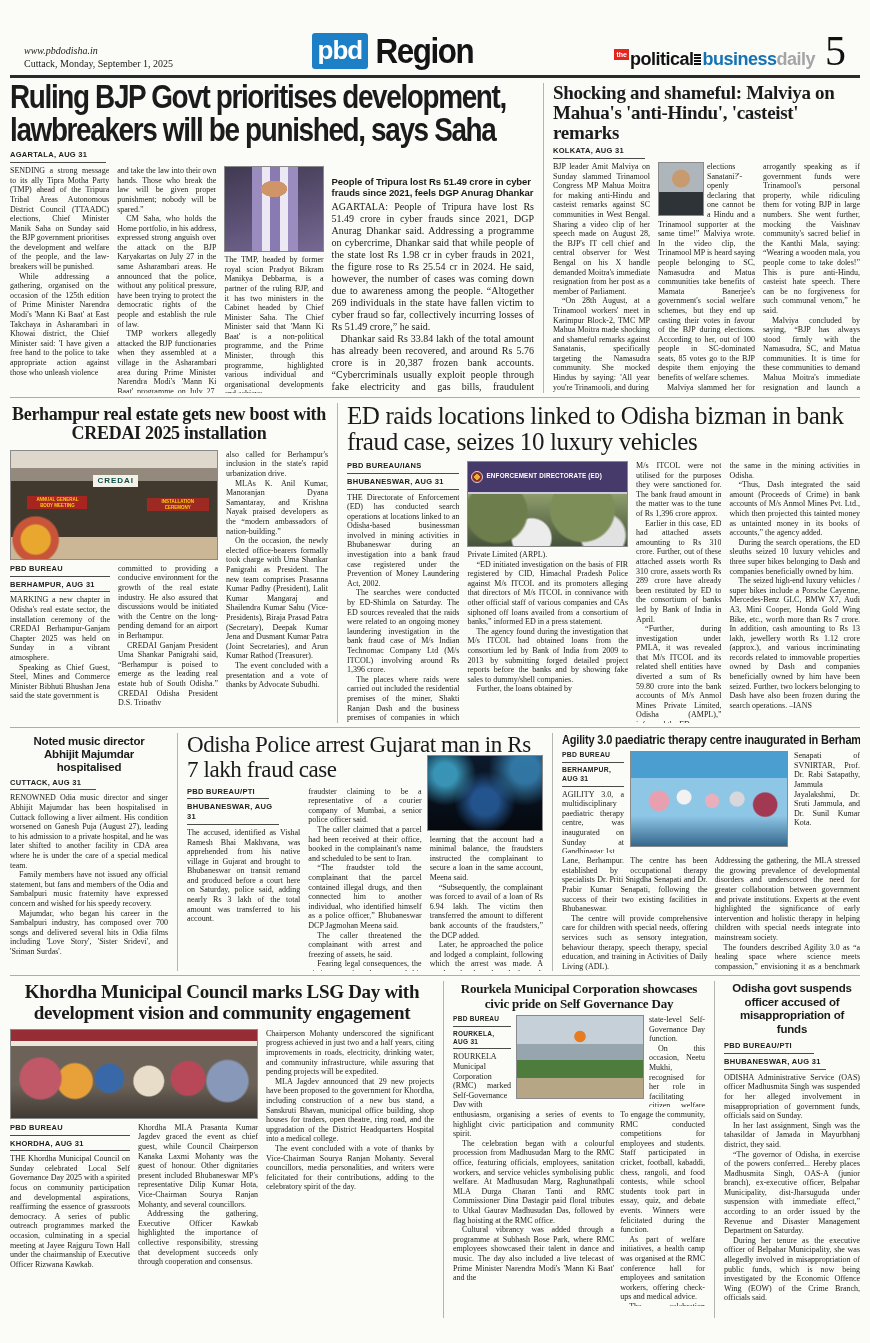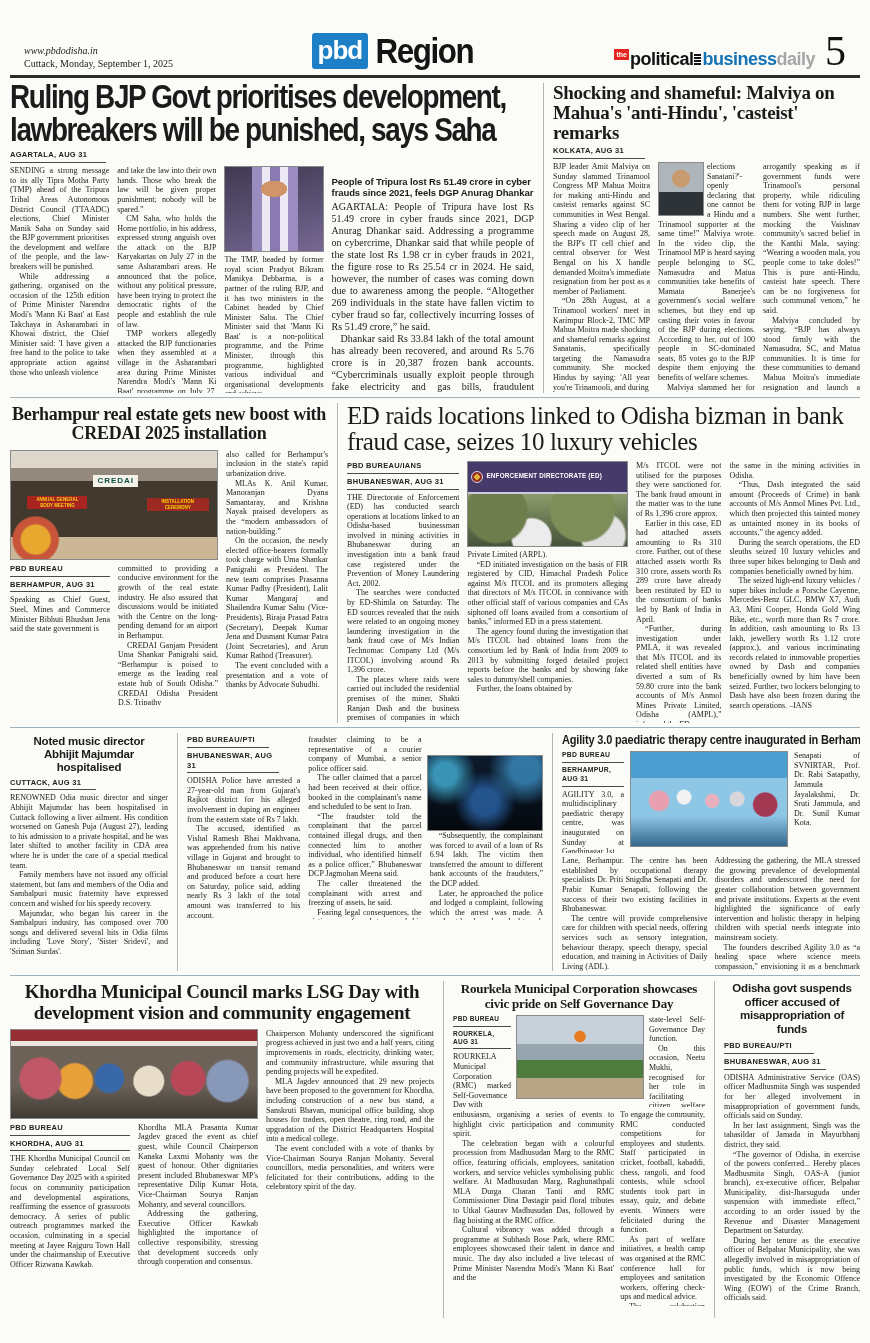--- a/index.html
+++ b/index.html
@@ -281,20 +281,21 @@
           <div class="photo ph-credai">
             <span class="credai-agm">ANNUAL GENERAL BODY MEETING</span>
             <span class="credai-logo">CREDAI</span>
             <span class="credai-cer">INSTALLATION CEREMONY</span>
           </div>
           <div class="a3-under">
             <div class="col">
               <div class="bureau">PBD BUREAU</div>
               <div class="dateline">BERHAMPUR, AUG 31</div>
               <div>
+                  <p>MARKING a new chapter in Odisha's real estate sector, the installation ceremony of the CREDAI Berhampur-Ganjam Chapter 2025 was held on Sunday in a vibrant atmosphere.</p>
                   <p>Speaking as Chief Guest, Steel, Mines and Commerce Minister Bibhuti Bhushan Jena said the state government is</p>
                 </div>
             </div>
             <div class="col">
                 <p>committed to providing a conducive environment for the growth of the real estate industry. He also assured that discussions would be initiated with the Centre on the long-pending demand for an airport in Berhampur.</p>
                 <p>CREDAI Ganjam President Uma Shankar Panigrahi said, “Berhampur is poised to emerge as the leading real estate hub of South Odisha.” CREDAI Odisha President D.S. Tripathy</p>
               </div>
           </div>
         </div>
         <div class="col">
@@ -354,26 +355,26 @@
       <div class="dateline">CUTTACK, AUG 31</div>
       <div class="col">
           <p>RENOWNED Odia music director and singer Abhijit Majumdar has been hospitalised in Cuttack following a liver ailment. His condition worsened on Ganesh Puja (August 27), leading to his admission to a private hospital, and he was later shifted to another facility in CDA area where he is under the care of a special medical team.</p>
           <p>Family members have not issued any official statement, but fans and members of the Odia and Sambalpuri music fraternity have expressed concern and wished for his speedy recovery.</p>
           <p>Majumdar, who began his career in the Sambalpuri industry, has composed over 700 songs and delivered several hits in Odia films including 'Love Story', 'Sister Sridevi', and 'Sriman Surdas'.</p>
         </div>
     </article>
     <div class="vdiv"></div>
     <article class="a6">
       <div class="photo ph-cyber"></div>
+      <h2 class="a6-hl">Odisha Police arrest Gujarat man in Rs 7 lakh fraud case</h2>
       <div class="a6-cols">
         <div class="col">
           <div class="bureau">PBD BUREAU/PTI</div>
           <div class="dateline">BHUBANESWAR, AUG 31</div>
           <div>
-              <p>ODISHA Police have arrested a 27-year-old man from Gujarat's Rajkot district for his alleged involvement in duping an engineer from the eastern state of Rs 7 lakh.</p>
               <p>The accused, identified as Vishal Ramesh Bhai Makhvana, was apprehended from his native village in Gujarat and brought to Bhubaneswar on transit remand and produced before a court here on Saturday, police said, adding nearly Rs 3 lakh of the total amount was transferred to his account.</p>
             </div>
         </div>
         <div class="col">
             <p>fraudster claiming to be a representative of a courier company of Mumbai, a senior police officer said.</p>
             <p>The caller claimed that a parcel had been received at their office, booked in the complainant's name and scheduled to be sent to Iran.</p>
             <p>“The fraudster told the complainant that the parcel contained illegal drugs, and then connected him to another individual, who identified himself as a police officer,” Bhubaneswar DCP Jagmohan Meena said.</p>
             <p>The caller threatened the complainant with arrest and freezing of assets, he said.</p>
             <p>Fearing legal consequences, the victim was forced to reveal his bank account details. Upon</p>
           </div>

